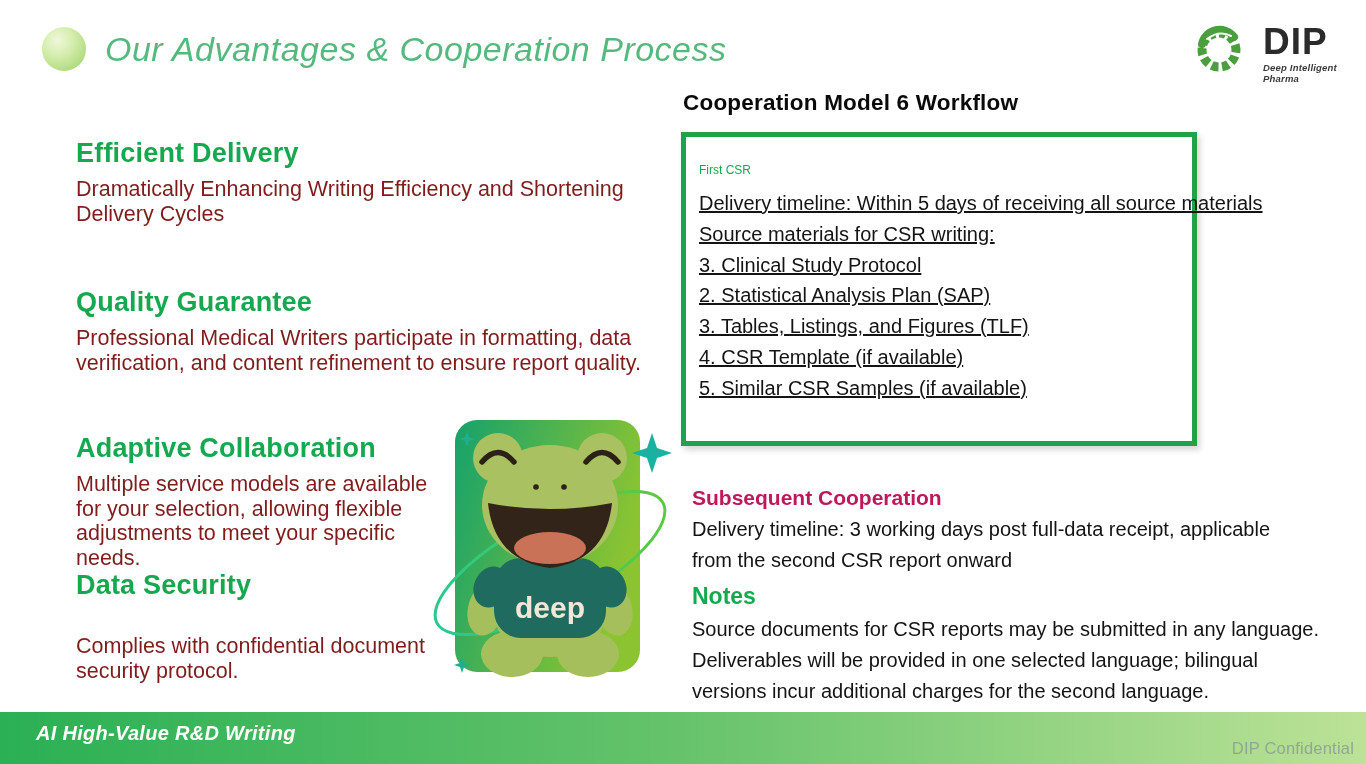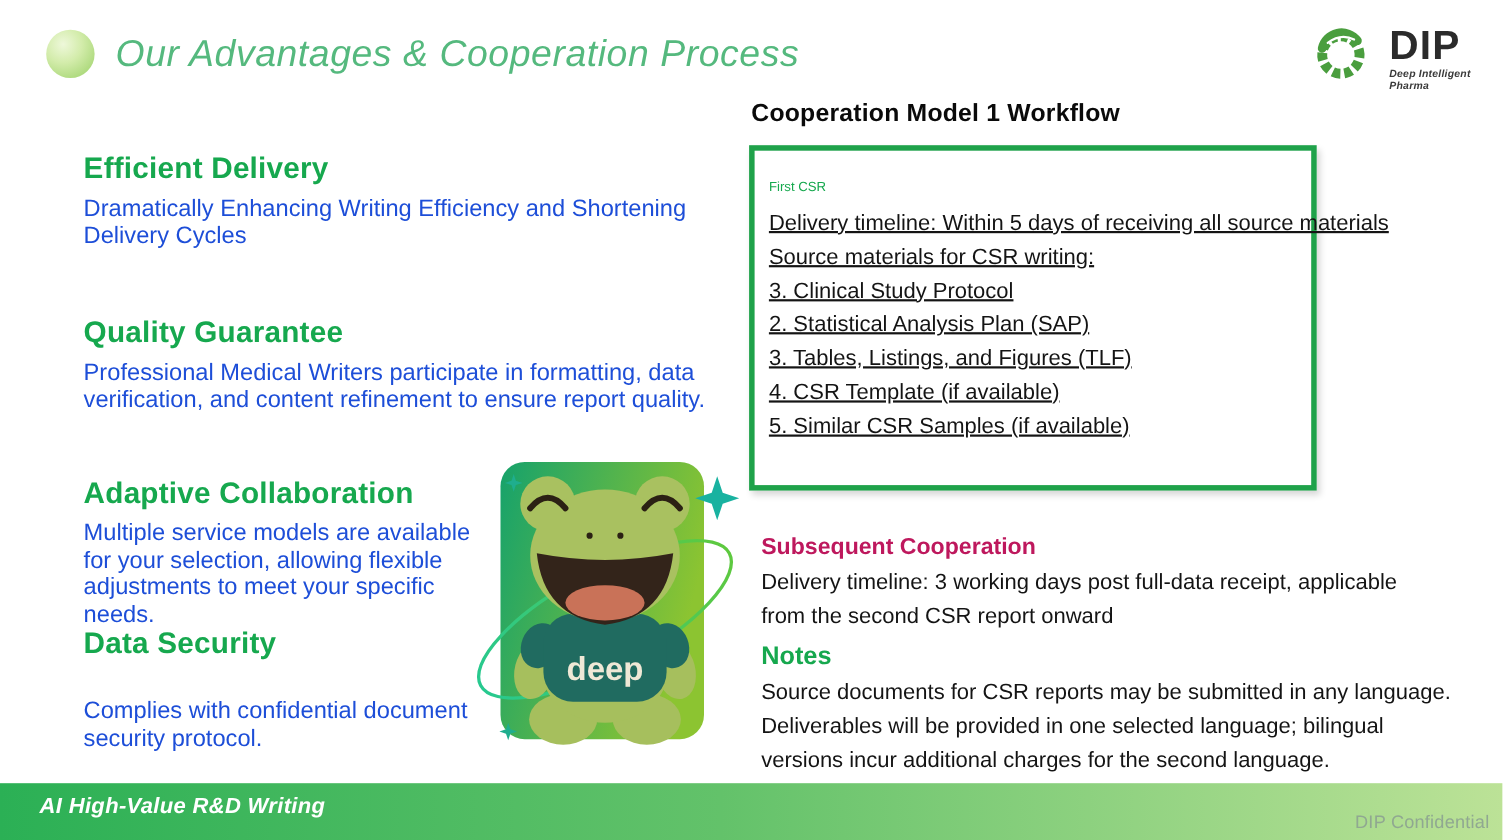--- a/index.html
+++ b/index.html
@@ -15,21 +15,21 @@
     font-style:italic; font-weight:500; color:#55b97e; letter-spacing:.5px; white-space:nowrap; }
 
   .logo { position:absolute; left:1193px; top:24px; display:flex; align-items:flex-start; gap:18px; z-index:2; }
   .logo-icon { width:52px; height:52px; }
   .logo-name { font-size:37px; font-weight:bold; color:#2b2b2b; line-height:.95; letter-spacing:1px; }
   .logo-tagline { font-size:9.5px; font-weight:bold; color:#3a3a3a; margin-top:3px; letter-spacing:.2px;font-style:italic; }
 
   
   .adv { position:absolute; z-index:1; }
   .adv-title { font-size:27px; font-weight:bold; color:#16a84e; letter-spacing:.2px; }
-  .adv-body { margin-top:8px; font-size:21.5px; color:#1d4ed8; line-height:1.14; }
+  .adv-body { margin-top:8px; font-size:21.5px; color:#7f1d1d; line-height:1.14; }
   .adv1 { left:76px; top:138px; } .adv1 .adv-body { width:568px; }
   .adv2 { left:76px; top:287px; } .adv2 .adv-body { width:590px; }
   .adv3 { left:76px; top:433px; } .adv3 .adv-body { width:362px; }
   .adv4 { left:76px; top:570px; } .adv4 .adv-body { width:368px;margin-top:33px; }
 
   
   .wf-heading { position:absolute; left:683px; top:90px; font-size:22.5px;
     font-weight:600; color:#0a0a0a; letter-spacing:.2px; }
   .wf-box { position:absolute; left:681px; top:132px; width:516px; height:314px;
     border:5px solid #1fa24a; background:#ffffff;
@@ -135,21 +135,21 @@
 
       <path d="M68,92 Q130,104 192,92 Q186,150 130,157 Q74,150 68,92 Z" fill="#33241a"></path>
       <ellipse cx="130" cy="137" rx="36" ry="16" fill="#c97258"></ellipse>
 
       <path d="M232,22 L237,37 L252,42 L237,47 L232,62 L227,47 L212,42 L227,37 Z" fill="#19b2a0"></path>
       <path d="M47,20 L49,26 L55,28 L49,30 L47,36 L45,30 L39,28 L45,26 Z" fill="#1fae8e"></path>
       <path d="M42,246 L44,252 L50,254 L44,256 L42,262 L40,256 L34,254 L40,252 Z" fill="#1fae8e"></path>
     </svg>
   </div>
 
-  <div class="wf-heading">Cooperation Model 1 Workflow</div>
+  <div class="wf-heading">Cooperation Model 6 Workflow</div>
 
   <div class="wf-box">
     <div class="wf-box-title">First CSR</div>
     <div class="wf-line">Delivery timeline: Within 5 days of receiving all source materials</div>
     <div class="wf-line">Source materials for CSR writing:</div>
     <div class="wf-line">3. Clinical Study Protocol</div>
     <div class="wf-line">2. Statistical Analysis Plan (SAP)</div>
     <div class="wf-line">3. Tables, Listings, and Figures (TLF)</div>
     <div class="wf-line">4. CSR Template (if available)</div>
     <div class="wf-line">5. Similar CSR Samples (if available)</div>

